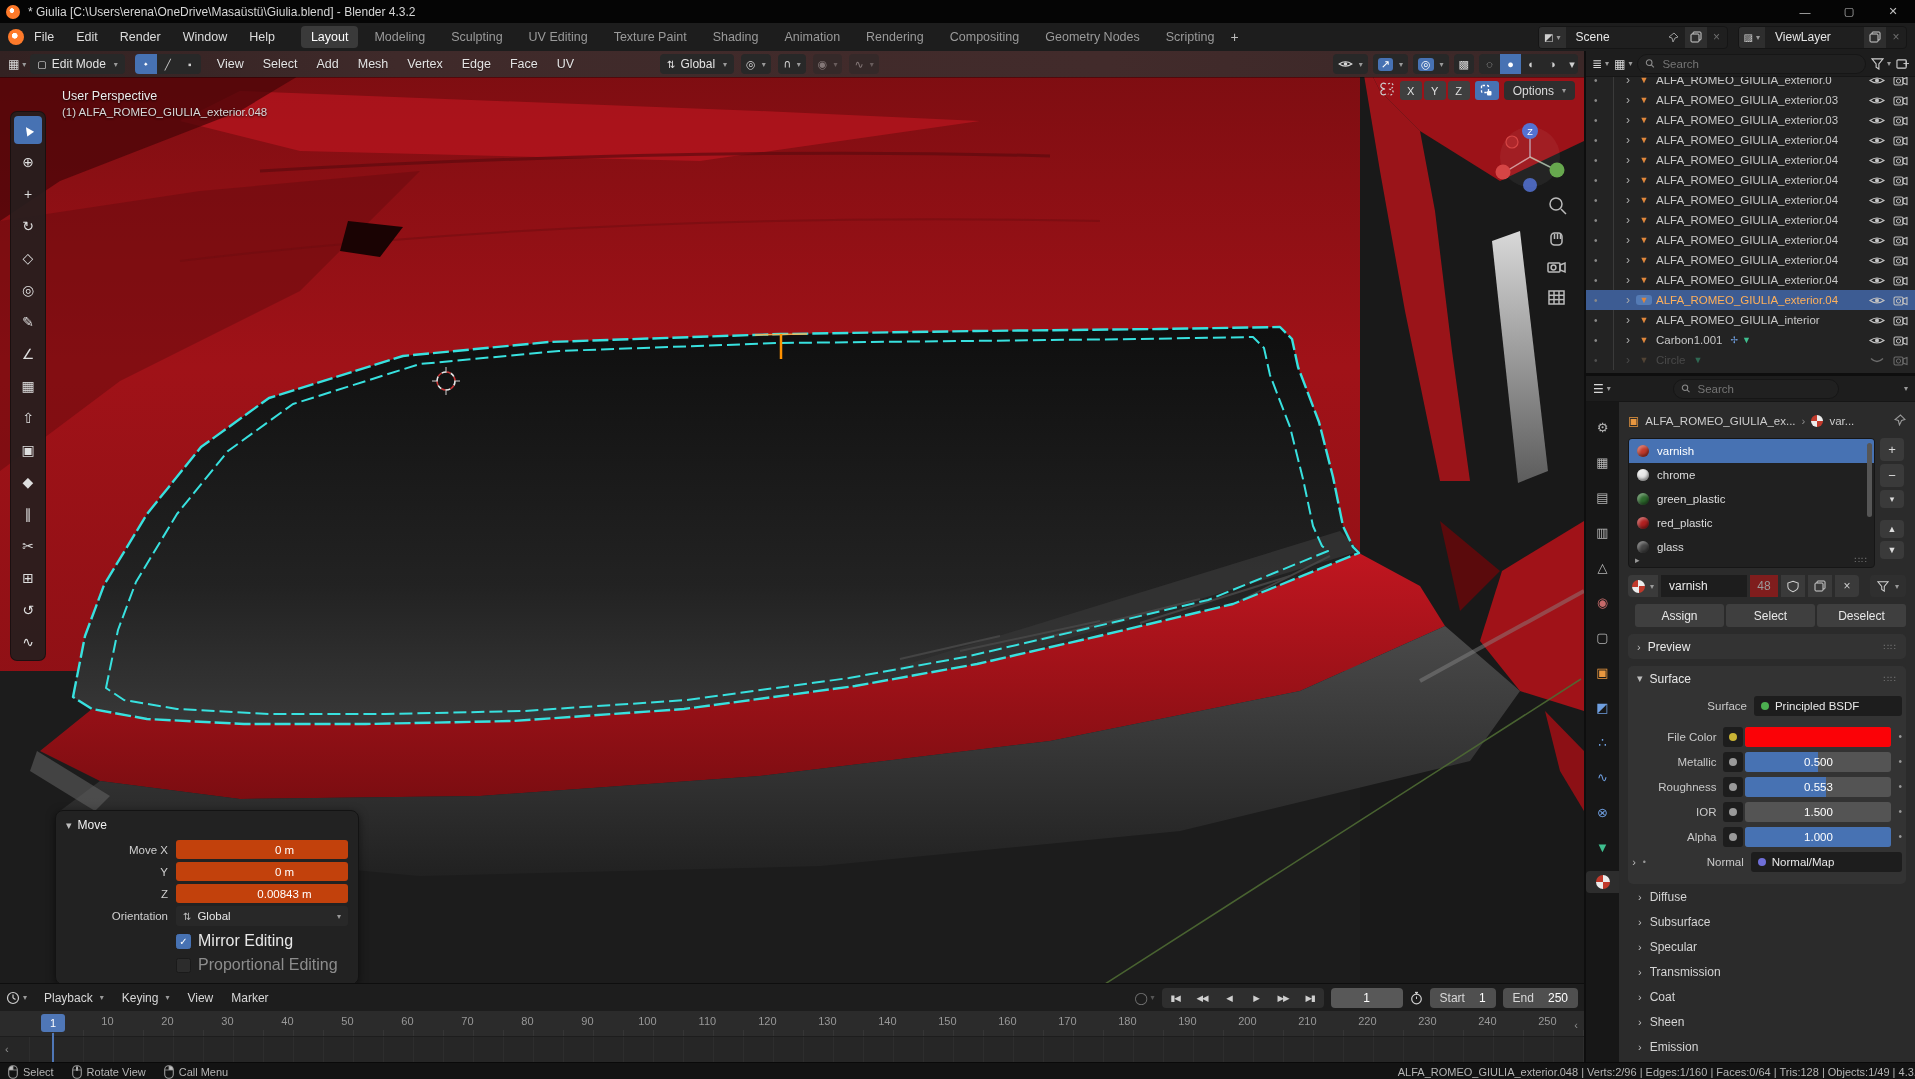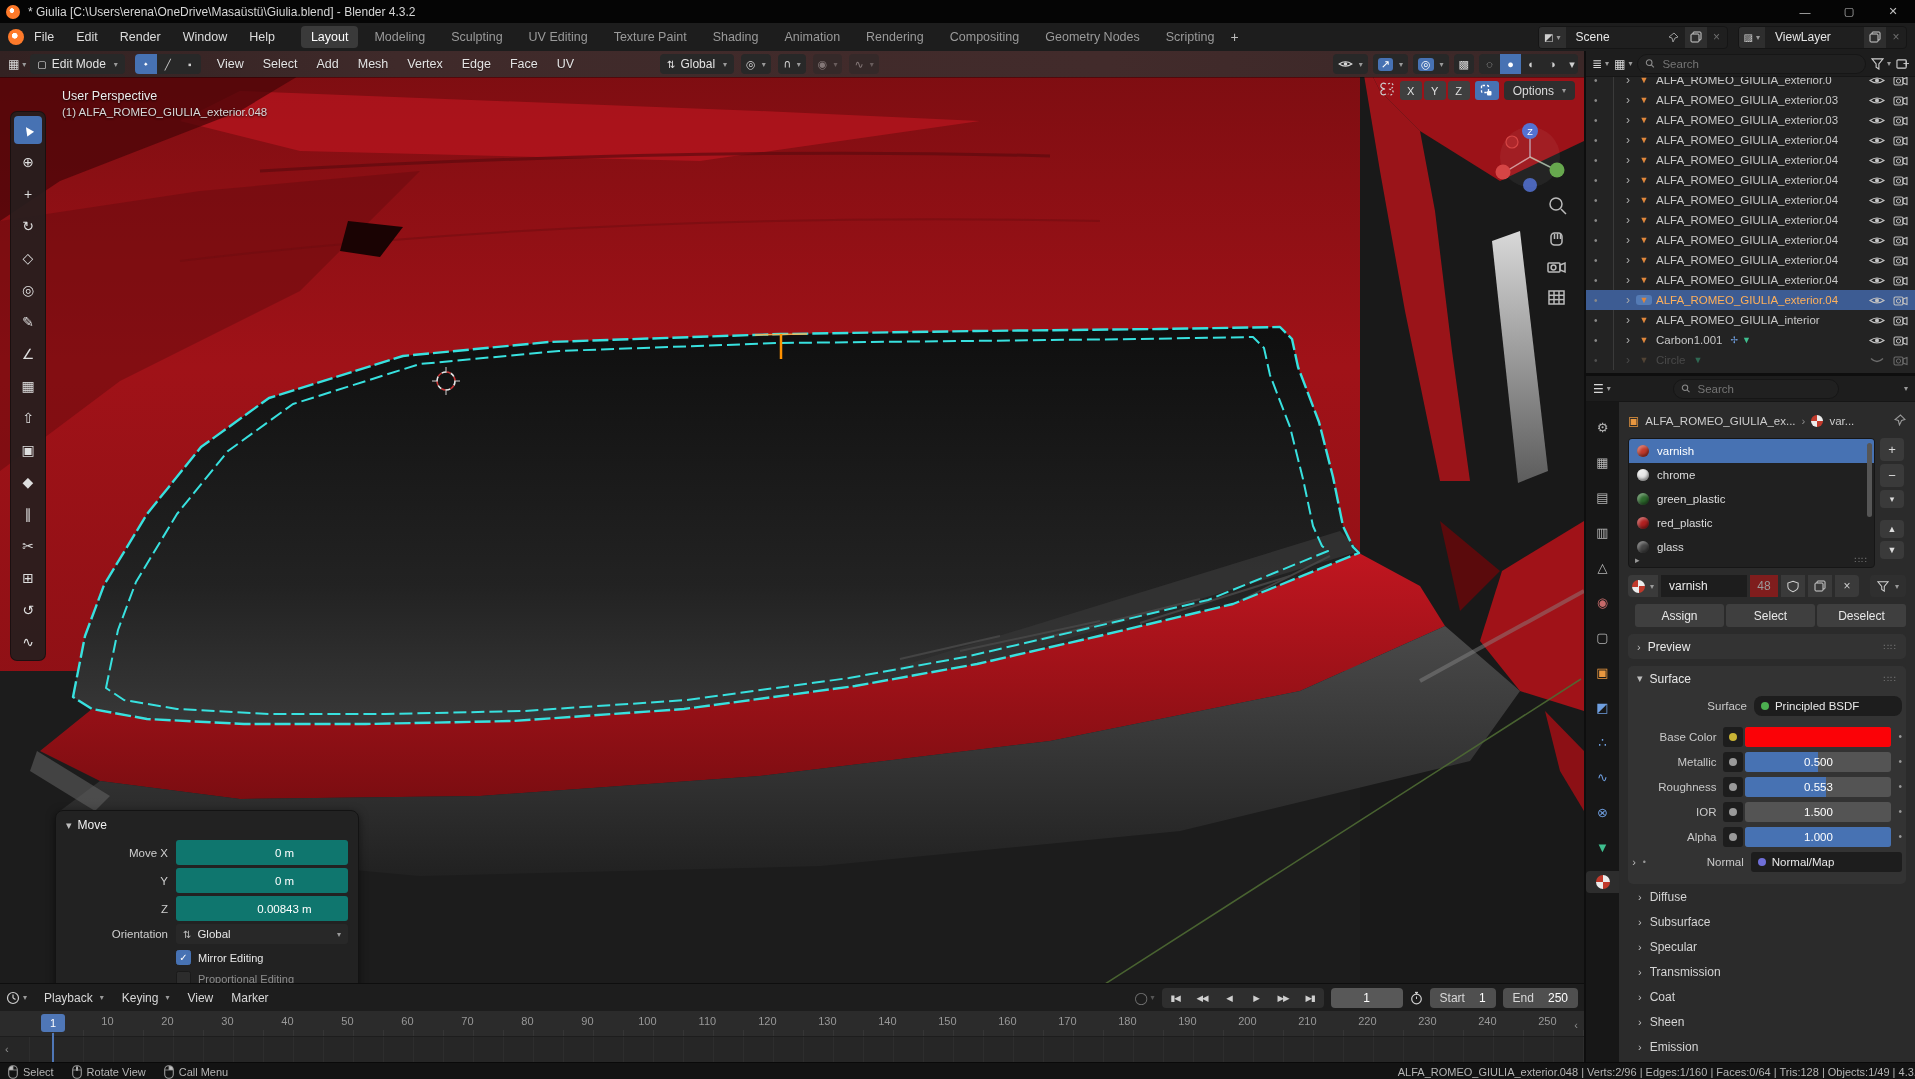--- a/index.html
+++ b/index.html
@@ -69,27 +69,27 @@
   
   #vp-text{position:absolute;left:62px;top:38px;text-shadow:0 1px 2px rgba(0,0,0,.8);}
   #vp-text .l1{font-size:12.5px;color:#ececec;}
   #vp-text .l2{font-size:11.5px;color:#d8d8d8;margin-top:3px;}
   
   #move-panel{position:absolute;left:55px;top:759px;width:282px;background:rgba(34,34,34,.96);
               border:1px solid #131313;border-radius:8px;padding:7px 10px 10px;box-shadow:0 2px 8px rgba(0,0,0,.5);}
   #move-title{color:#f0f0f0;font-size:12px;display:flex;align-items:center;gap:6px;margin-bottom:8px;}
   .mrow{display:flex;align-items:center;margin-bottom:3px;}
   .mlabel{width:102px;text-align:right;color:#cfcfcf;margin-right:8px;font-size:11.5px;}
-  .mval{flex:1;height:25px;background:#0f766e;border-radius:3px;color:#fff;display:flex;align-items:center;justify-content:center;font-size:11.5px;padding-left:45px;}
+  .mval{flex:1;height:19px;background:#c2410c;border-radius:3px;color:#fff;display:flex;align-items:center;justify-content:center;font-size:11.5px;padding-left:45px;}
   .mdd{flex:1;height:20px;background:#282828;border-radius:3px;color:#e6e6e6;display:flex;align-items:center;padding:0 7px;gap:6px;font-size:11.5px;}
   .mdd .arr{margin-left:auto;}
   .chkrow{display:flex;align-items:center;margin:6px 0 0 110px;gap:7px;}
   .chk{width:13px;height:13px;border-radius:2.5px;background:#2c2c2c;border:1px solid #1a1a1a;display:flex;align-items:center;justify-content:center;font-size:10px;color:#fff;}
   .chk.on{background:#4772b3;border-color:#4772b3;}
-  .chklbl{color:#e8e8e8;font-size:11px;}
+  .chklbl{color:#e8e8e8;font-size:16px;}
   .chkrow.off .chklbl{color:#8d8d8d;}
   
   #outliner{left:1586px;top:51px;width:329px;height:322px;background:#232323;overflow:hidden;}
   #ol-header{height:25px;background:#1d1d1d;display:flex;align-items:center;gap:5px;padding:0 6px;border-bottom:1px solid #161616;}
   .search{flex:1;display:flex;align-items:center;background:#202020;border:1px solid #161616;border-radius:10px;height:18px;padding:0 7px;gap:5px;}
   .search input{background:transparent;border:0;outline:0;color:#8a8a8a;font-size:11.5px;width:100%;font-family:inherit;}
   #ol-rows{position:relative;}
   .ol-row{height:20px;display:flex;align-items:center;position:relative;padding-left:8px;}
   .ol-row.partial{height:13px;overflow:hidden;}
   .ol-row.partial .ol-inner{margin-top:-7px;}
@@ -1085,27 +1085,27 @@
       </div>
       <div class="panel">
         <div class="panel-h">
           <span class="chev">▾</span>
           <span>Surface</span>
           <span class="grip">∷∷</span>
         </div>
         <div id="surface-body">
           <div class="srow">
             <span class="slabel">Surface</span>
-            <span class="swidget" style="width:160px;border-radius:8px;">
+            <span class="swidget" style="width:160px;">
               <span class="sockdot" style="background:#4caf50;"></span>
               <span>Principled BSDF</span>
             </span>
           </div>
           <div class="srow" style="margin-top:6px;">
-            <span class="slabel">Base Color</span>
+            <span class="slabel">File Color</span>
             <span class="socket">
                 <span class="sockdot" style="background:#c9b435;"></span>
               </span>
             <span class="slider">
                 <span class="fill" style="width:100%;background:#fb0207;" id="base-color-fill"></span>
               </span>
             <span class="decor">•</span>
           </div>
           <div id="surf-sliders">
               <div class="srow">

